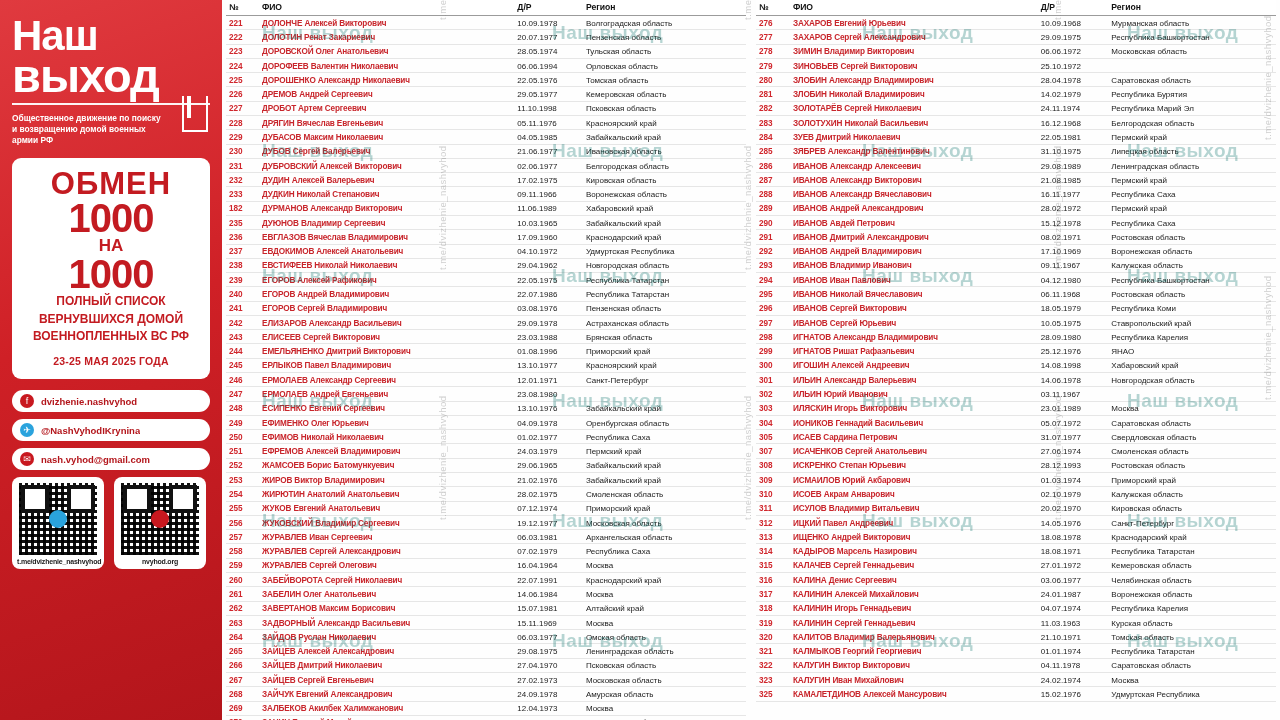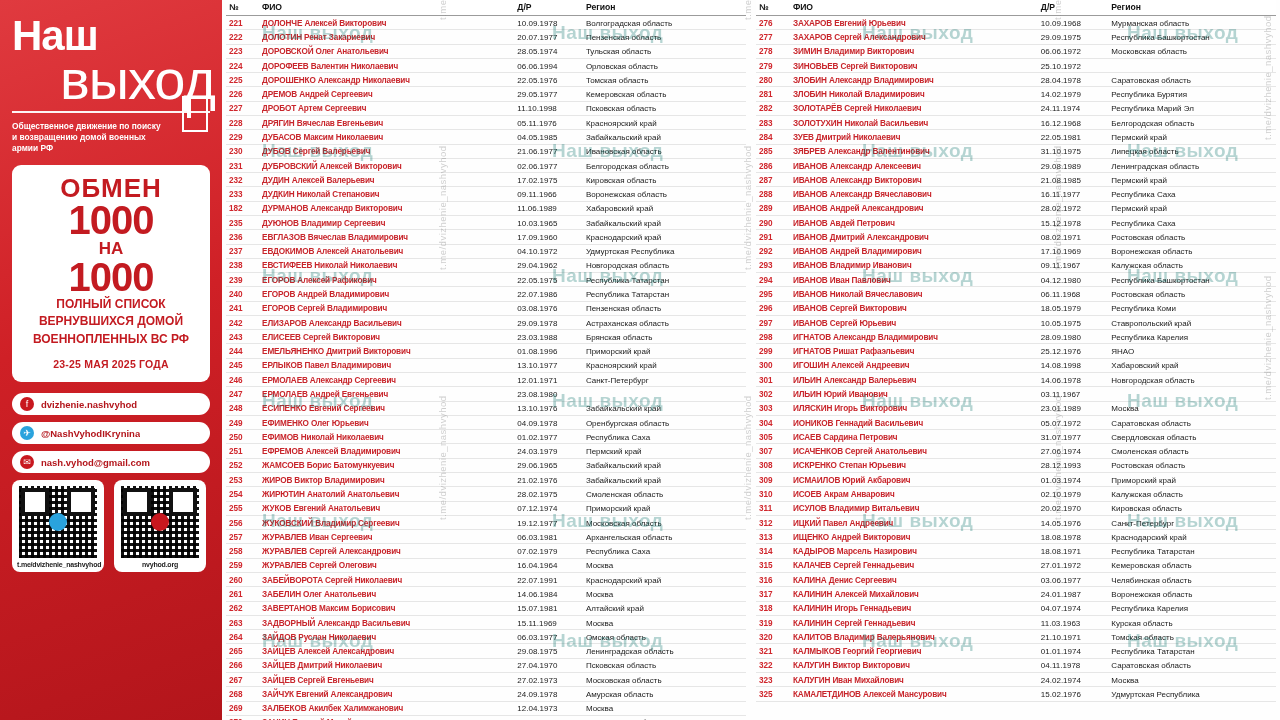--- a/index.html
+++ b/index.html
@@ -34,25 +34,24 @@
     margin-top: 8px;
     line-height: 0.88;
   }
   .poster-logo .l1 {
     font-size: 42px;
     font-weight: bold;
     letter-spacing: -1px;
     display: block;
   }
   .poster-logo .l2 {
-    font-size: 56px;
-    font-weight: normal;
+    font-size: 47px;
+    font-weight: bold;
     letter-spacing: -1px;
     display: block;
-    margin-left: 48px;
   }
   .poster-sub {
     margin-top: 8px;
     font-size: 8.4px;
     line-height: 1.28;
     width: 150px;
     font-weight: bold;
   }
   .poster-divider {
     margin-top: 7px;
@@ -80,21 +79,21 @@
 
   .exchange-box {
     margin-top: 12px;
     background: #ffffff;
     border-radius: 9px;
     color: #c31b21;
     text-align: center;
     padding: 10px 6px 12px 6px;
   }
   .exchange-title {
-    font-size: 26px;
+    font-size: 31px;
     font-weight: bold;
     letter-spacing: 1px;
     line-height: 1;
   }
   .exchange-num {
     font-size: 40px;
     font-weight: bold;
     line-height: 0.96;
     letter-spacing: -1px;
   }

